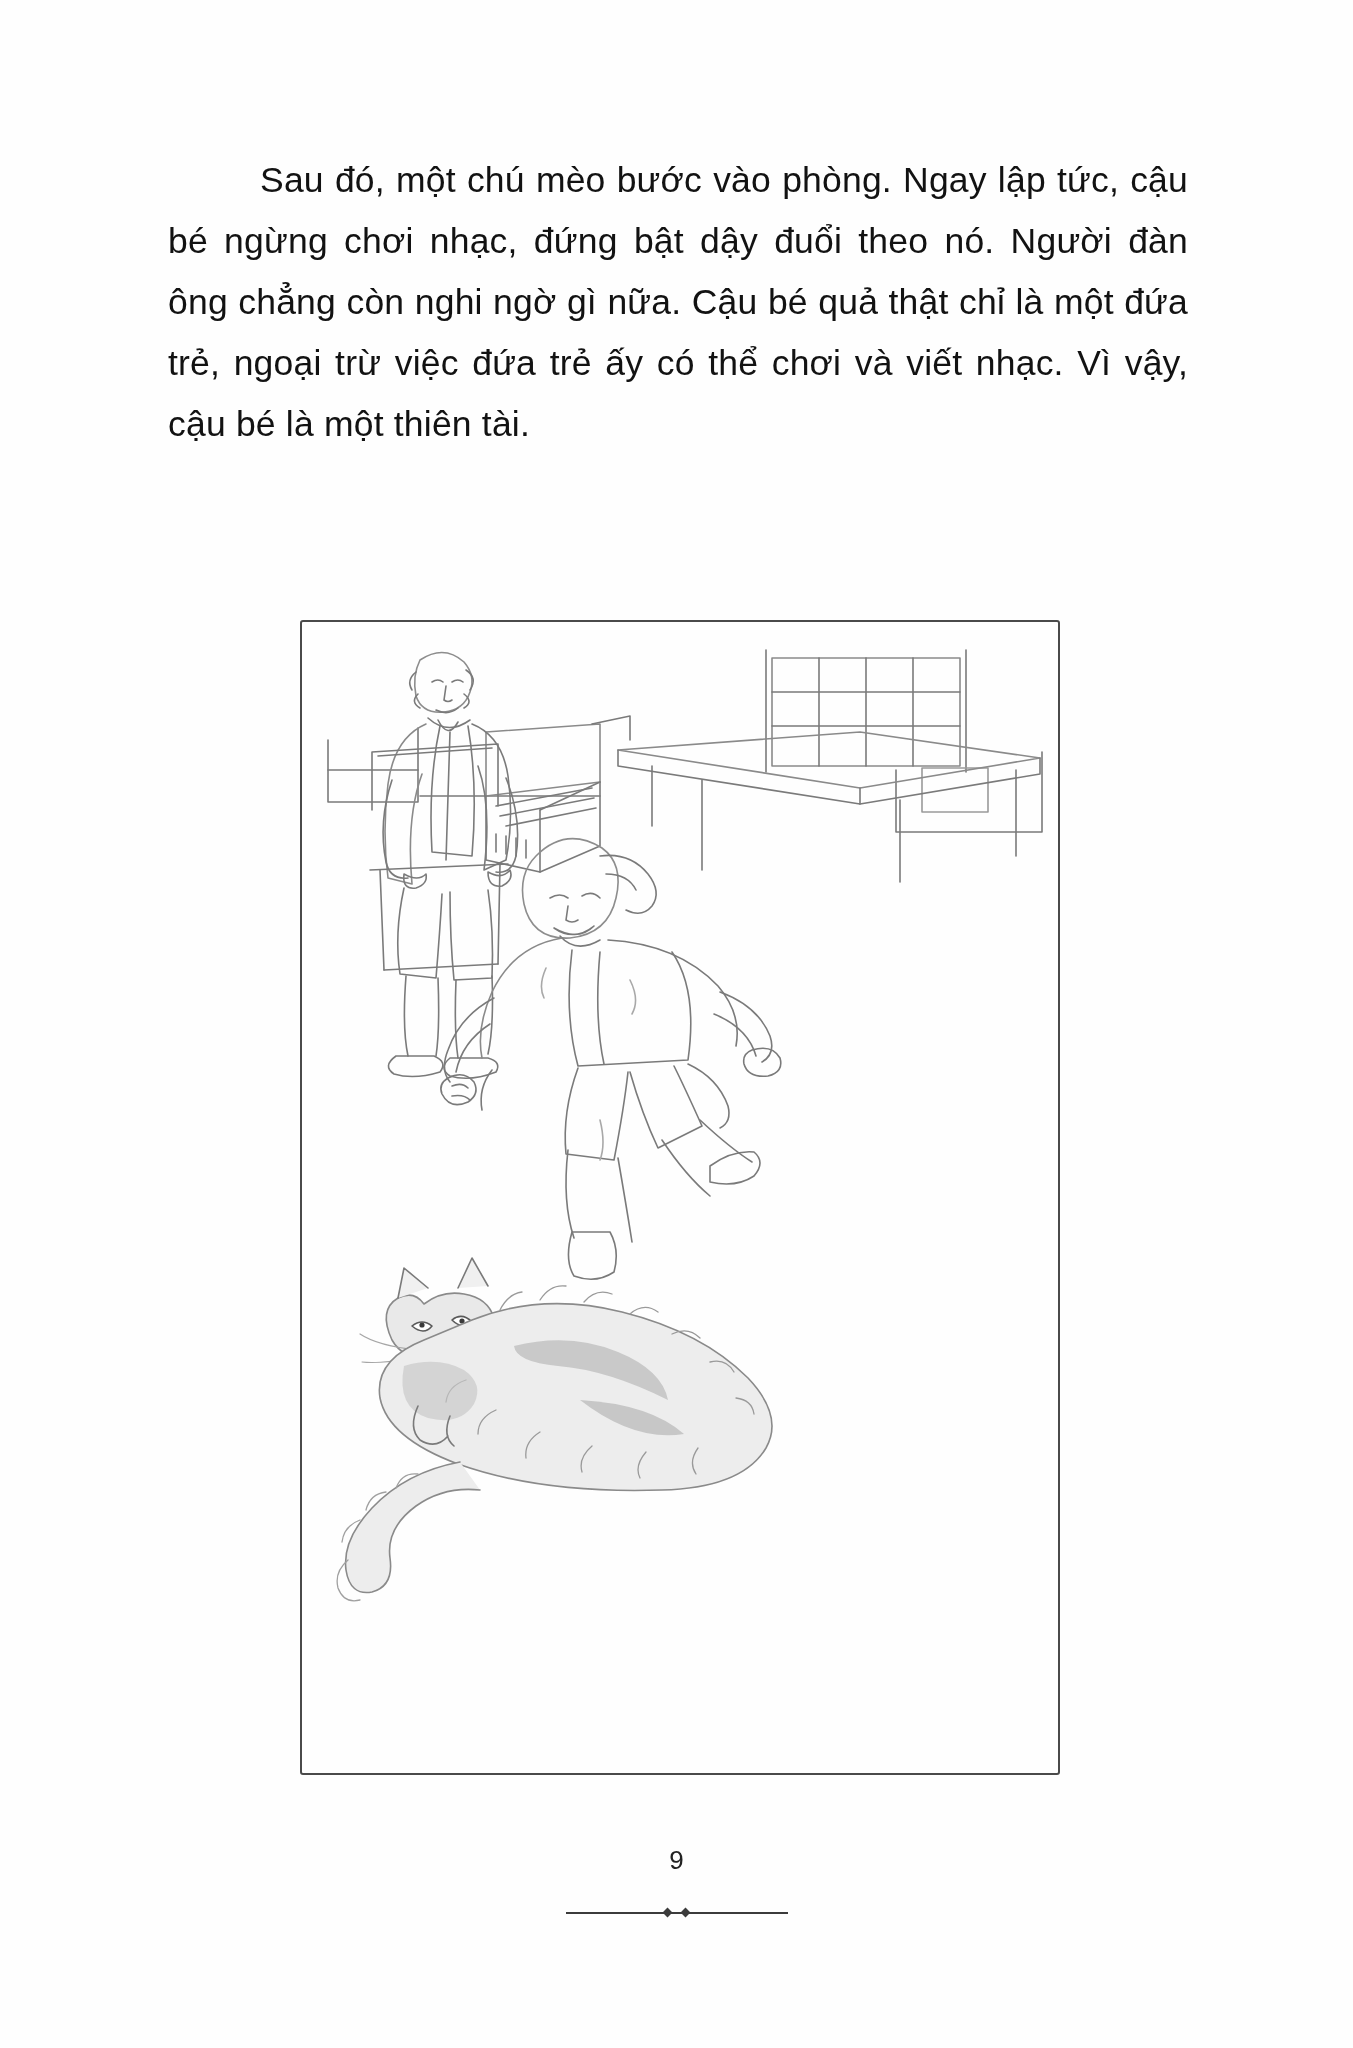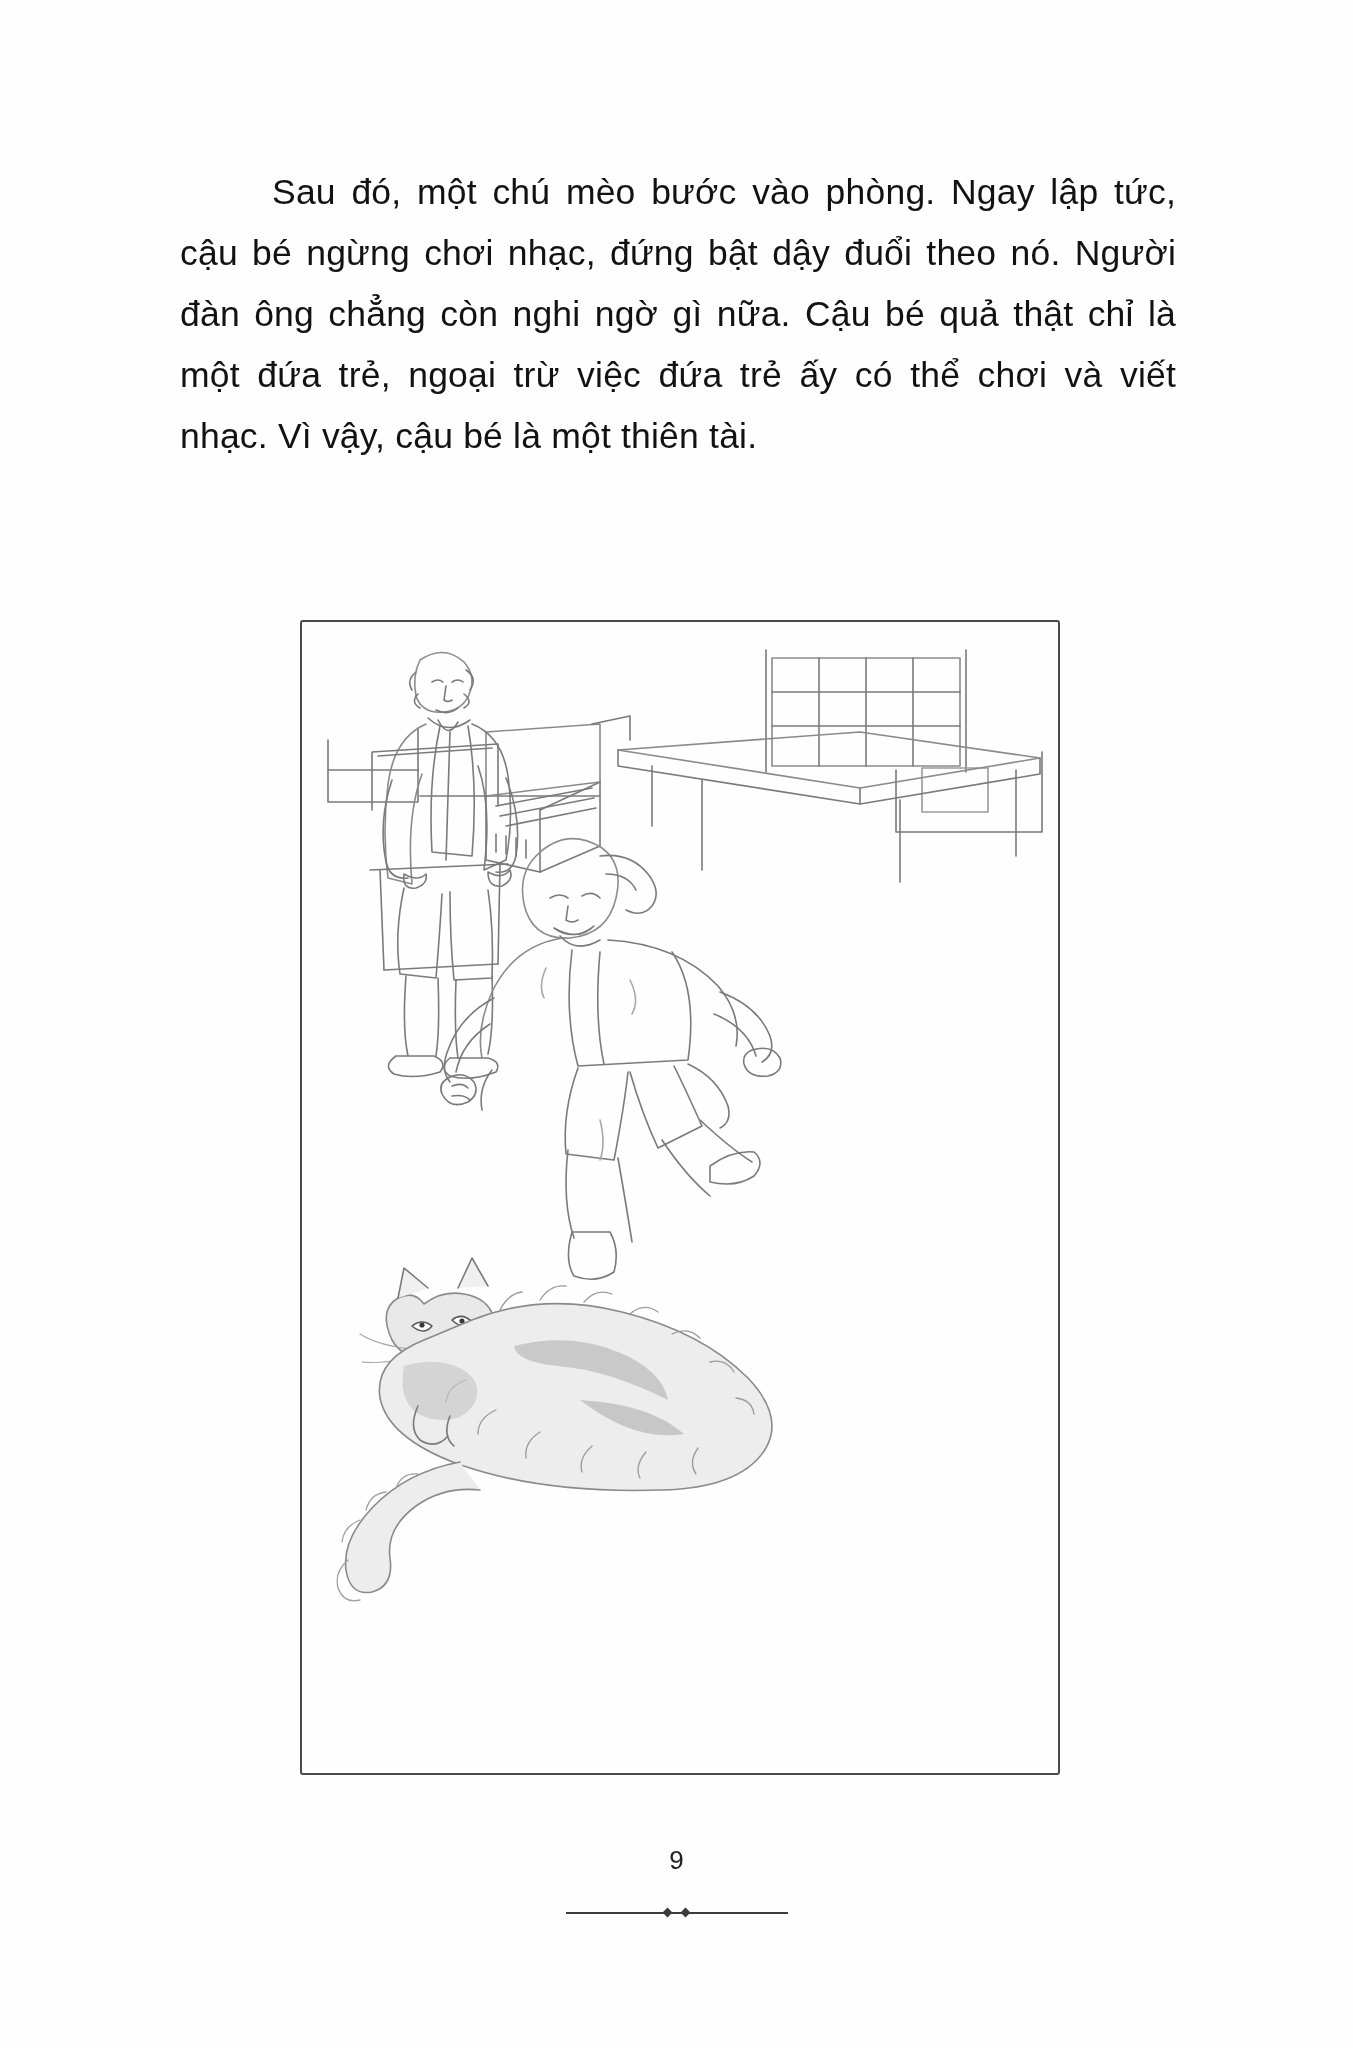--- a/index.html
+++ b/index.html
@@ -29,21 +29,21 @@
     width: 1020px;
     font-family: "Liberation Sans", sans-serif;
     font-size: 35.5px;
     line-height: 1.72;
     letter-spacing: 0.2px;
     text-align: justify;
     text-justify: inter-word;
     color: #121212;
   }
   .body-text p {
-    margin: 12px;
+    margin: 0;
     text-indent: 92px;
   }
 
   
   .illus-wrap {
     position: absolute;
     left: 300px;
     top: 620px;
     width: 760px;
     height: 1155px;

